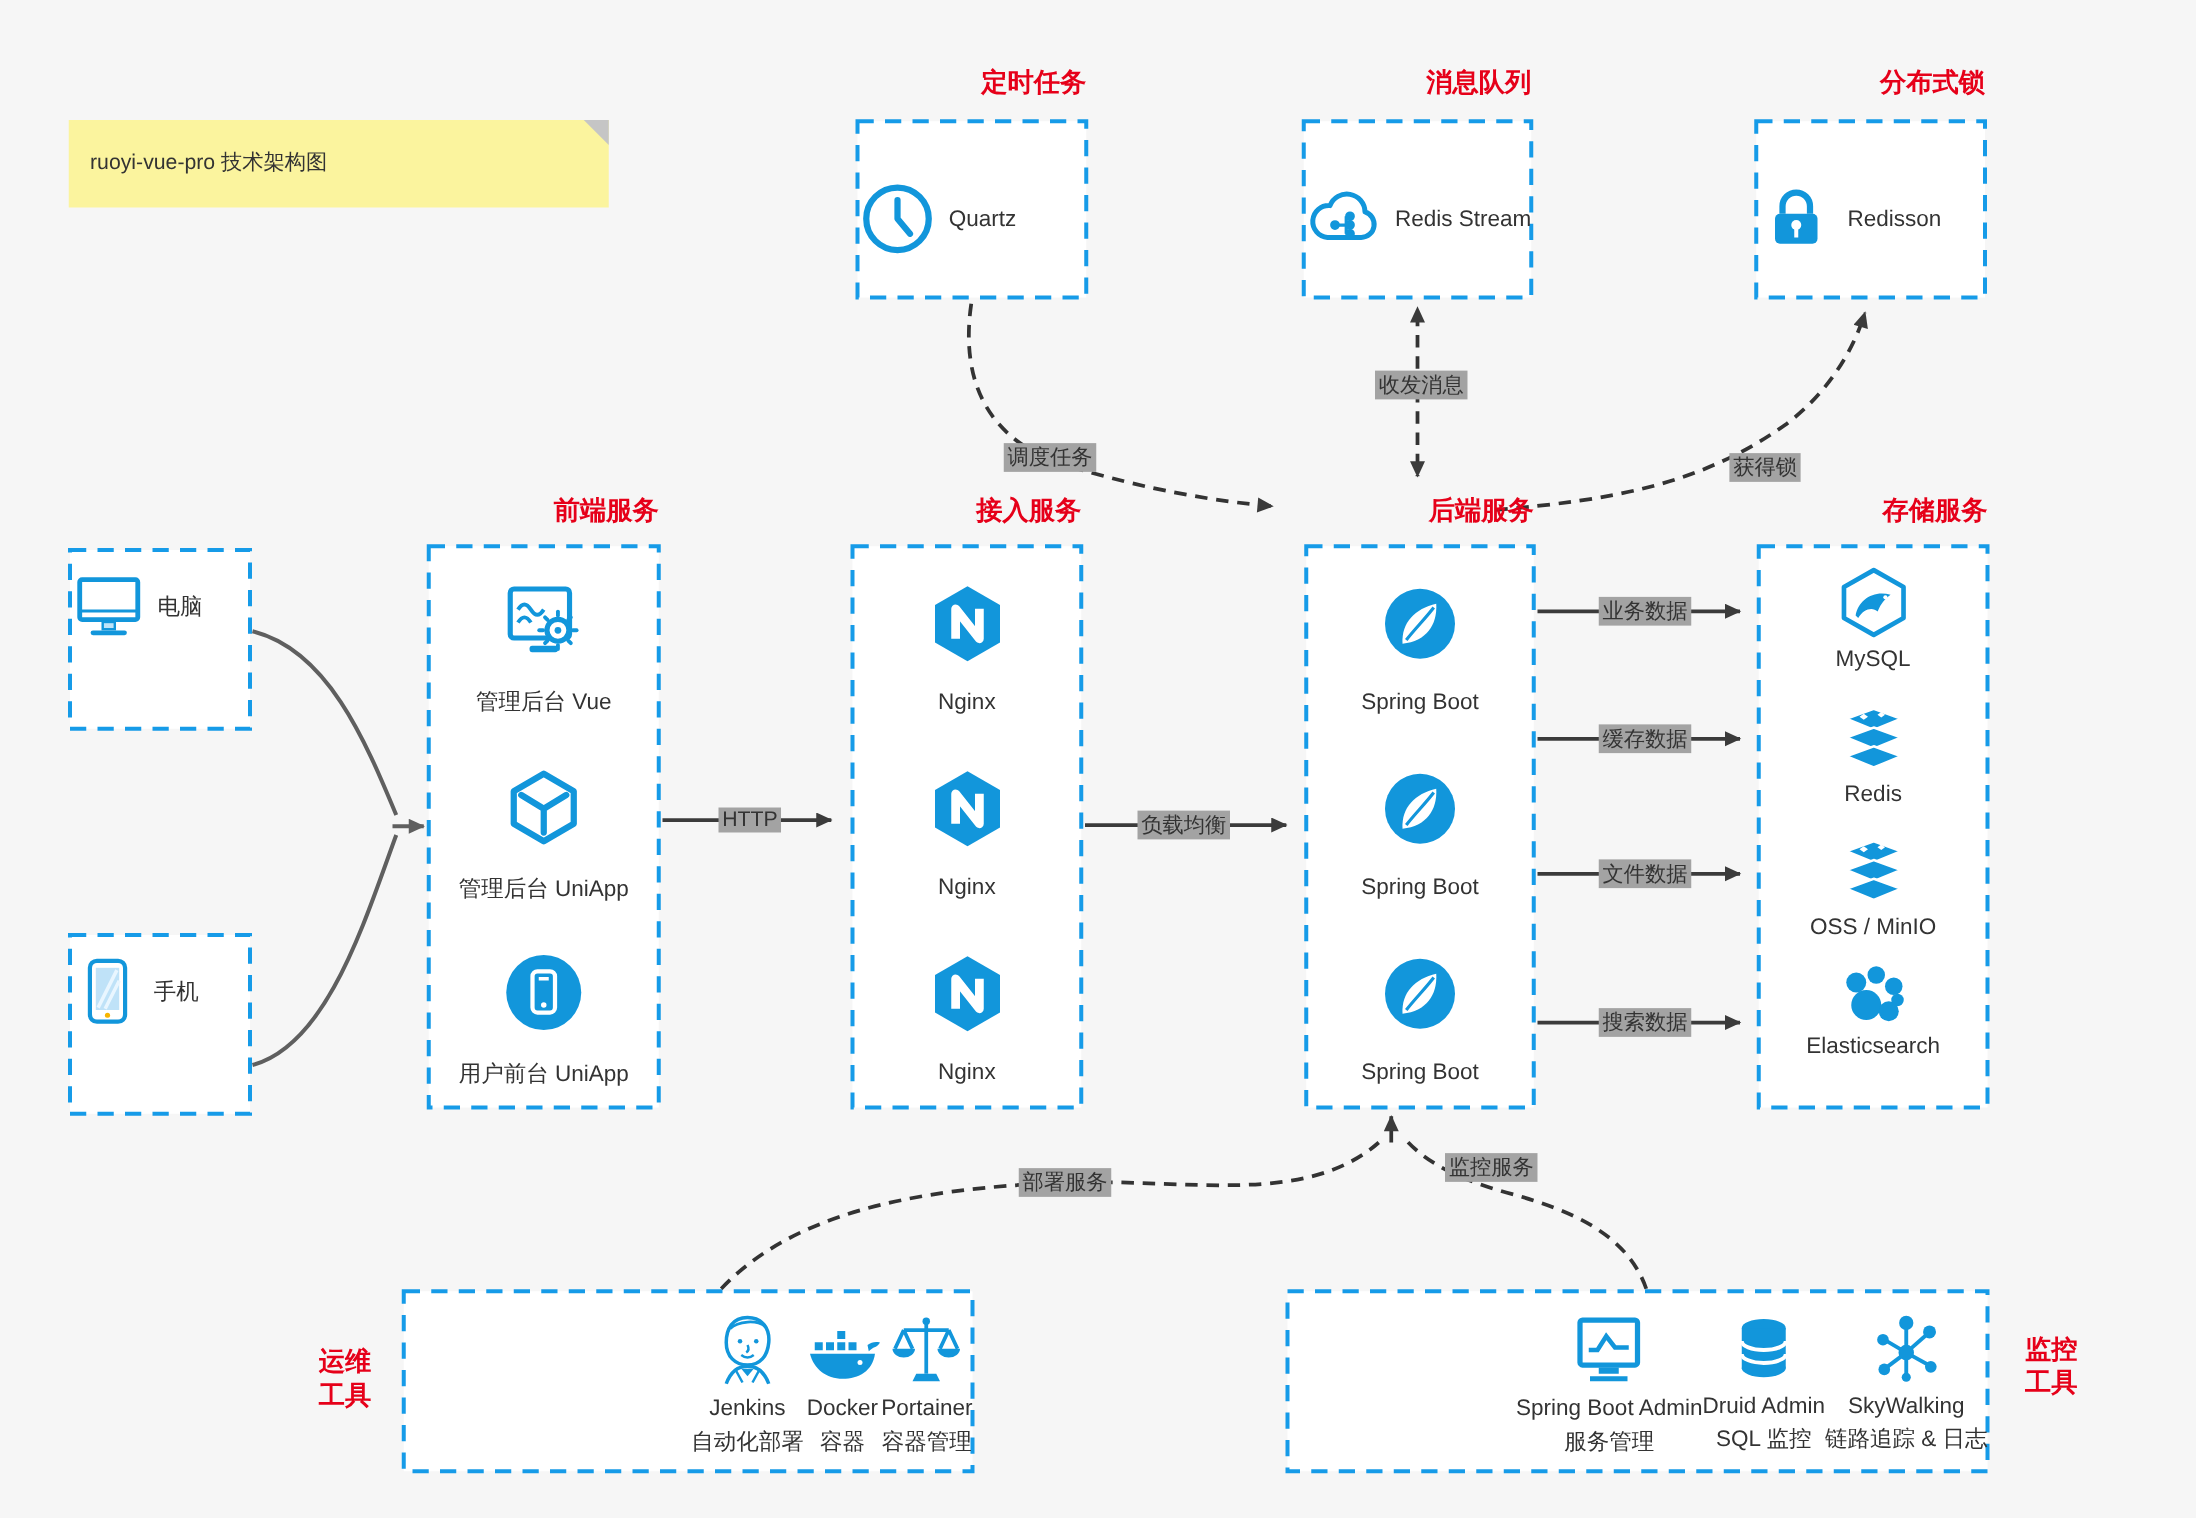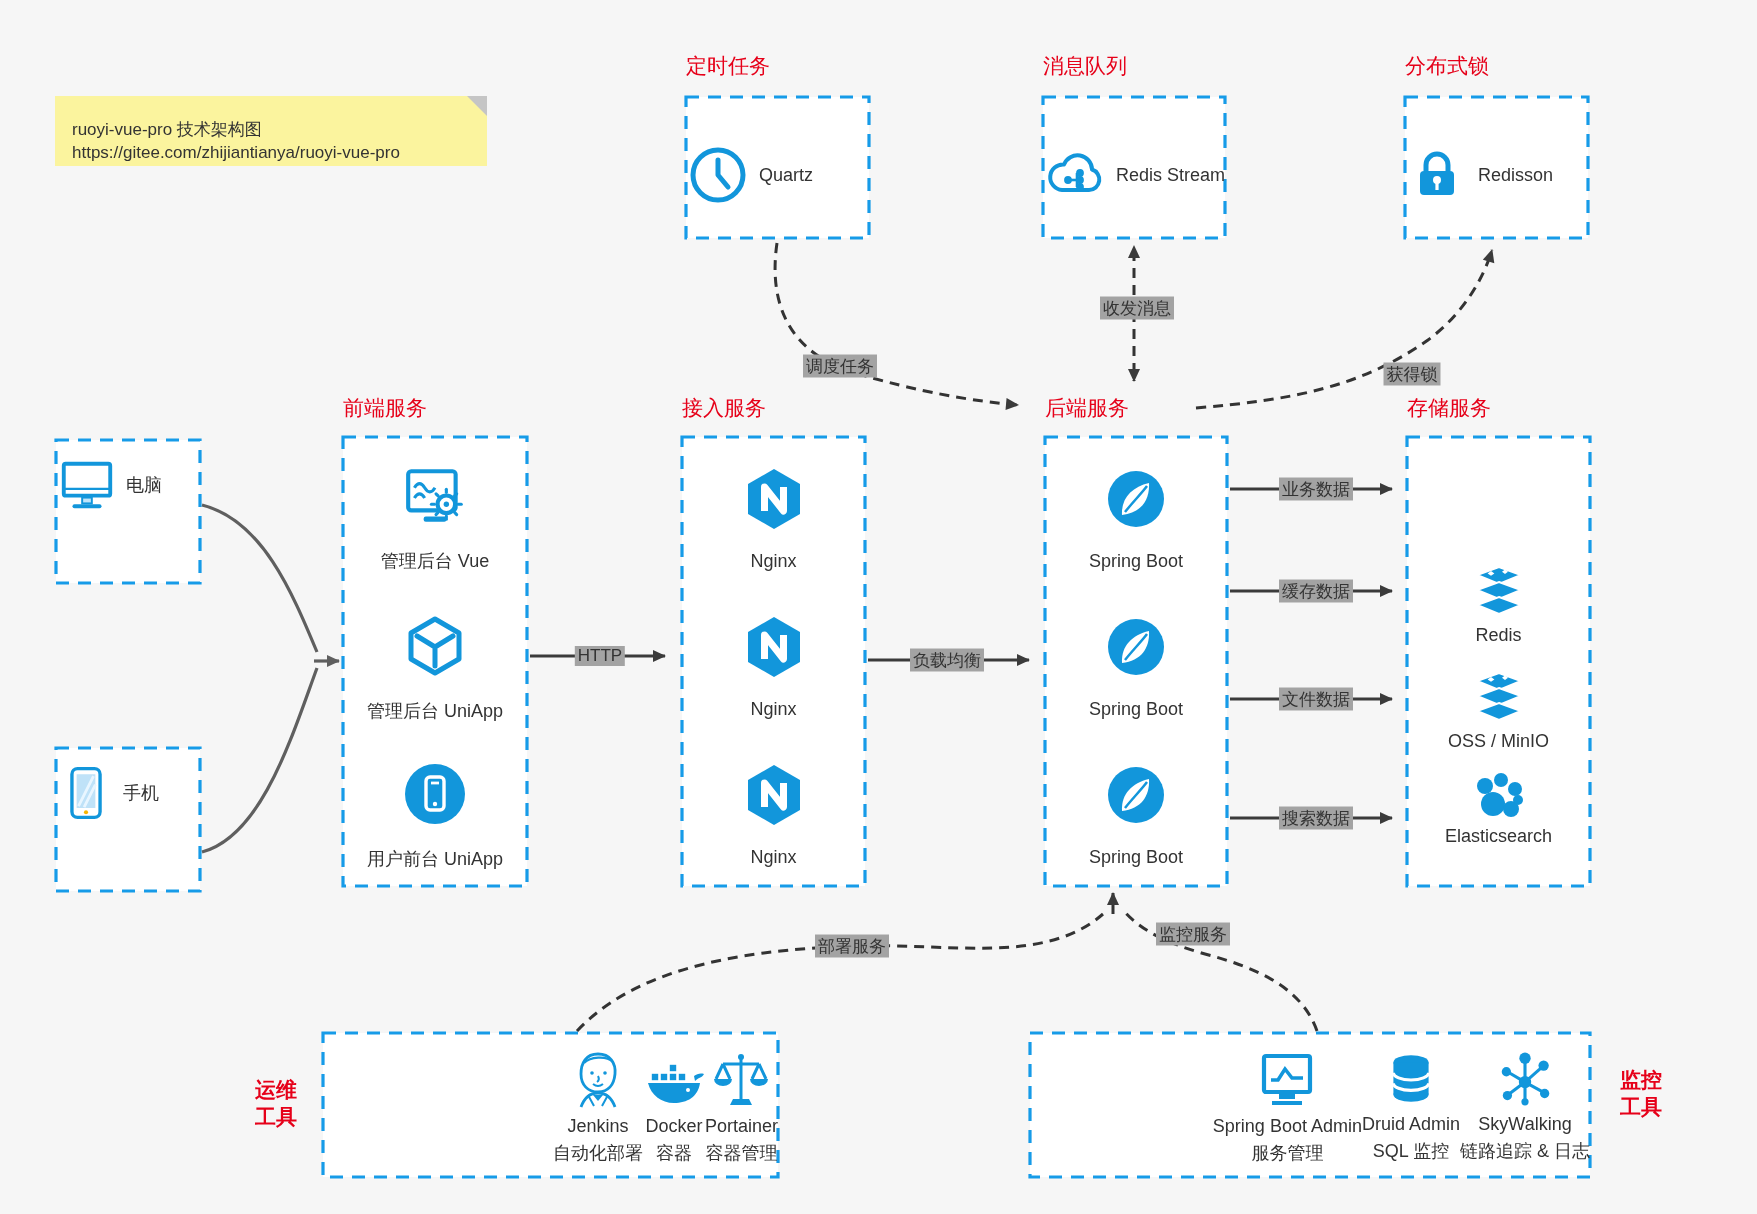--- a/index.html
+++ b/index.html
@@ -3,22 +3,22 @@
 <meta charset="utf-8">
 <style>
   html,body{margin:0;padding:0;background:#f6f6f6;}
   .canvas{position:relative;width:1757px;height:1214px;background:#f6f6f6;
           font-family:"Liberation Sans",sans-serif;overflow:hidden;}
   svg.edges{position:absolute;left:0;top:0;z-index:1;}
   .z2{z-index:2;}
   .abs{position:absolute;}
   .flexcol{display:flex;flex-direction:row;align-items:center;}
   .item-label{font-size:18px;color:#333;white-space:nowrap;}
-  .red-title{position:absolute;z-index:2;color:#e60019;font-weight:400;font-size:21px;
-             text-align:left;white-space:nowrap;}
+  .red-title{position:absolute;z-index:2;color:#e60019;font-weight:700;font-size:21px;
+             text-align:right;white-space:nowrap;}
   .side-title{position:absolute;z-index:2;color:#e60019;font-weight:700;font-size:21px;
               line-height:27px;text-align:center;white-space:pre-line;}
   .top-box{position:absolute;z-index:2;width:183px;height:141px;padding-top:15px;
            box-sizing:border-box;display:flex;flex-direction:row;align-items:center;gap:9px;}
   .col{position:absolute;z-index:2;}
   .col-item{position:absolute;left:0;width:100%;display:flex;flex-direction:column;
             align-items:center;gap:20px;}
   .bottom-box{position:absolute;z-index:2;display:flex;justify-content:flex-end;
               align-items:flex-start;padding-top:16px;box-sizing:border-box;}
   .b-item{display:flex;flex-direction:column;align-items:center;gap:4px;}
@@ -81,21 +81,20 @@
     <path d="M1134,312 L1134,381" marker-end="url(#ah)"></path>
     <path d="M1196,408 C1290,400 1360,388 1428,340 C1462,315 1483,280 1492,250" marker-end="url(#ah)"></path>
     <path d="M577,1031 C630,975 720,950 858,946 C950,943 1045,965 1103,914"></path>
     <path d="M1317,1031 C1302,988 1258,968 1205,954 C1170,944 1142,932 1123,910"></path>
     <path d="M1113,914 L1113,893" marker-end="url(#ah)"></path>
   </g>
 </svg>
 
 <div class="note">
   <div class="nline">ruoyi-vue-pro 技术架构图</div>
-  <div class="nline">https://gitee.com/zhijiantianya/ruoyi-vue-pro</div>
 </div>
 
 <div class="red-title" style="left:686px;top:52px;width:183px">定时任务</div>
 <div class="red-title" style="left:1043px;top:52px;width:182px">消息队列</div>
 <div class="red-title" style="left:1405px;top:52px;width:183px">分布式锁</div>
 <div class="red-title" style="left:343px;top:394px;width:184px">前端服务</div>
 <div class="red-title" style="left:682px;top:394px;width:183px">接入服务</div>
 <div class="red-title" style="left:1045px;top:394px;width:182px">后端服务</div>
 <div class="red-title" style="left:1407px;top:394px;width:183px">存储服务</div>
 <div class="side-title" style="left:238px;top:1076px;width:76px">运维
@@ -243,20 +242,28 @@
     <svg width="64" height="64" viewBox="0 0 64 64">
       <circle cx="32" cy="32" r="28" fill="#1296db"></circle>
       <path d="M45,16 C28,20 17,31 18,48 C37,46 46,33 45,16 Z" fill="#fff"></path>
       <path d="M21,45 C28,36 37,27 43,19" stroke="#1296db" stroke-width="2.5" fill="none"></path>
     </svg>
     <span class="item-label">Spring Boot</span>
   </div>
 </div>
 
 <div class="col" style="left:1407px;top:437px;width:183px;height:449px">
+  <div class="col-item" style="top:16px;gap:6px">
+    <svg width="58" height="58" viewBox="0 0 56 56">
+      <polygon points="28,3 51,16 51,40 28,53 5,40 5,16" fill="#fff" stroke="#1296db" stroke-width="3.6" stroke-linejoin="round"></polygon>
+      <path d="M14,38 C16,26 28,18 41,22 C36,26 34,28 31,35 C27,31 20,33 16,40 Z" fill="#1296db"></path>
+      <circle cx="37" cy="24" r="1.6" fill="#fff"></circle>
+    </svg>
+    <span class="item-label">MySQL</span>
+  </div>
   <div class="col-item" style="top:126px;gap:6px">
     <svg width="56" height="56" viewBox="0 0 56 56">
       <g fill="#1296db" stroke="#fff" stroke-width="2">
         <polygon points="28,4 50,12 28,21 6,12"></polygon>
         <polygon points="28,19 50,27 28,36 6,27"></polygon>
         <polygon points="28,34 50,42 28,51 6,42"></polygon>
       </g>
       <polygon points="20,8 23.4,10.4 20,12.8 16.6,10.4" fill="#fff"></polygon>
       <polygon points="34,6.6 37,8.8 34,11 31,8.8" fill="#fff"></polygon>
     </svg>

